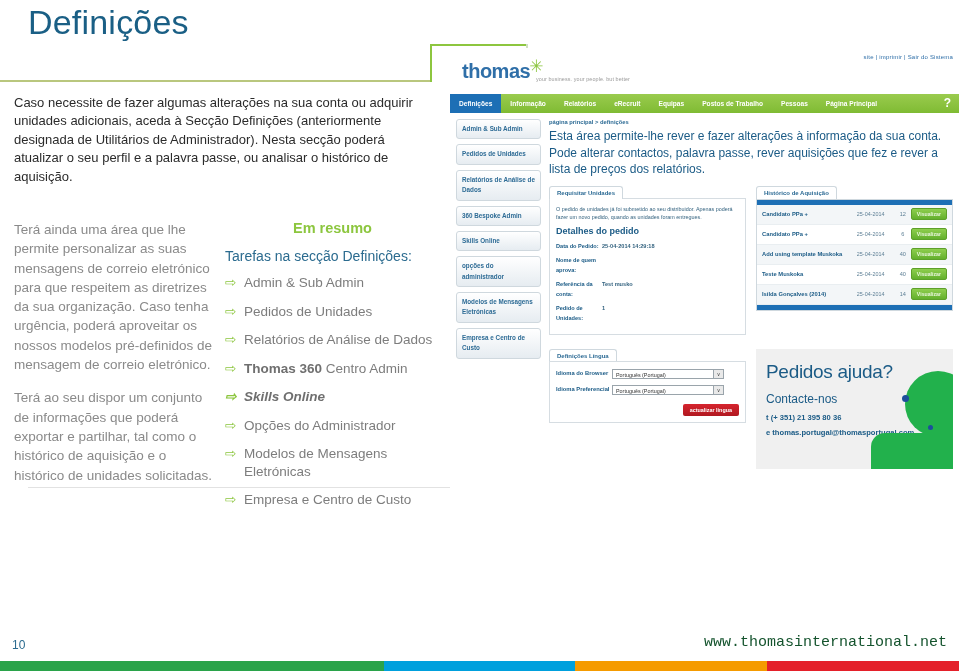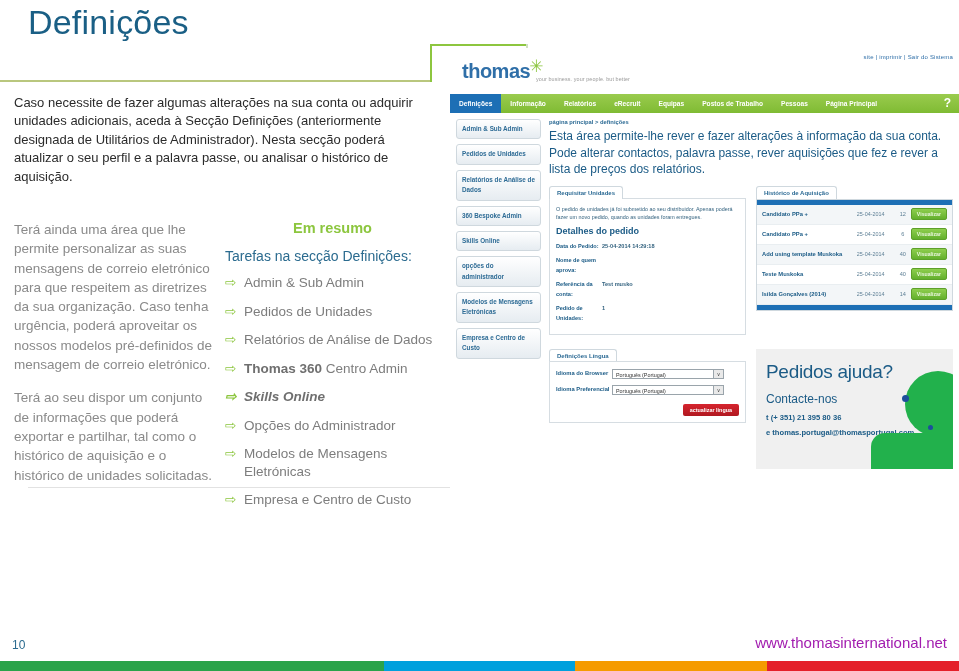--- a/index.html
+++ b/index.html
@@ -157,21 +157,21 @@
   .help { position:relative; background:#f0f0f0; padding:12px 10px 14px; overflow:hidden; min-height:120px; }
   .help h3 { font-size:19px; color:#1b5b86; font-weight:400; margin-bottom:9px; letter-spacing:-.3px; }
   .help .ctc { font-size:12px; color:#1b5b86; margin-bottom:7px; }
   .help .ln { font-size:7.6px; color:#1b5b86; font-weight:bold; margin-bottom:6px; }
   .blob1 { position:absolute; right:-18px; top:22px; width:66px; height:66px; background:#22b14c; border-radius:50%; }
   .blob2 { position:absolute; right:-10px; bottom:-26px; width:92px; height:62px; background:#22b14c; border-radius:14px 0 0 0; }
   .dot { position:absolute; width:7px; height:7px; background:#1d4f9c; border-radius:50%; }
 
   
   .page-num { position:absolute; left:12px; top:638px; font-size:12px; color:#2b6b8f; }
-  .site { position:absolute; right:12px; top:634px; font-size:15px; color:#a21caf; }
+  .site { position:absolute; right:12px; top:634px; font-size:15px; color:#14532d;font-family:Liberation Mono, monospace; }
   .colorbar { position:absolute; left:0; bottom:0; width:959px; height:10px; display:flex; }
   .colorbar div { height:100%; }
 </style>
 </head>
 <body>
 
 <div class="slide">
 
   <h1 class="slide-title">Definições</h1>
   <div class="title-rule"></div>

